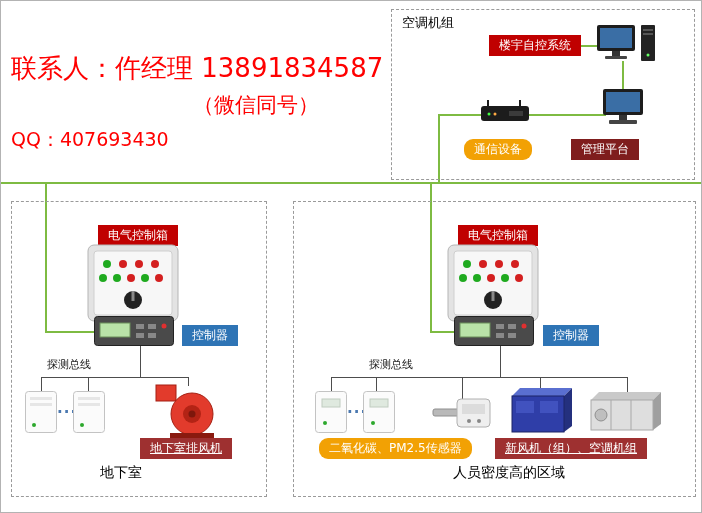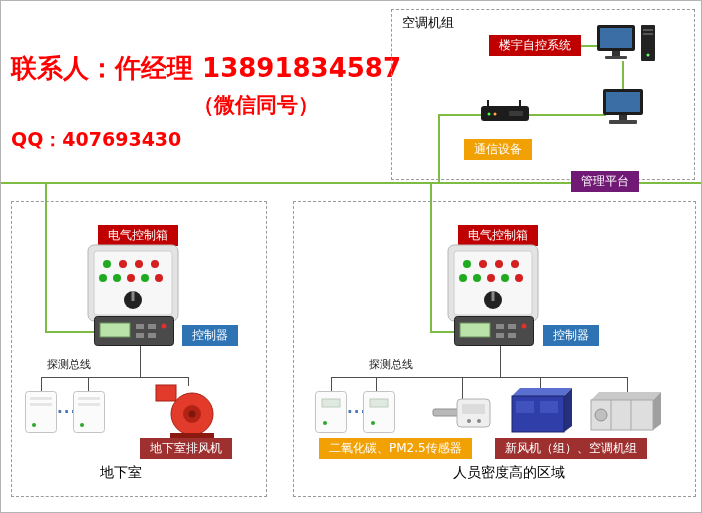--- a/index.html
+++ b/index.html
@@ -1,30 +1,30 @@
 <!DOCTYPE html>
 <html><head>
 <meta charset="utf-8">
 <style>
   * { margin:0; padding:0; box-sizing:border-box; }
   body { font-family:"DejaVu Sans","Liberation Sans",sans-serif; background:#fff; }
   .canvas { position:relative; width:702px; height:513px; background:#fff; border:1px solid #b3b3b3; overflow:hidden; }
-  .contact { position:absolute; color:#ff0000; font-weight:bold; white-space:nowrap; }
+  .contact { position:absolute; color:#ff0000; font-weight:normal; white-space:nowrap; }
   .contact.l1 { left:10px; top:50px; font-size:26px; }
   .contact.l2 { left:192px; top:90px; font-size:21px; }
   .contact.l3 { left:10px; top:126px; font-size:19px; }
   .bus-label { position:absolute; left:8px; top:166px; font-size:11px; color:#1a1a1a; white-space:nowrap; }
   .dashed-box { position:absolute; border:1px dashed #9a9a9a; }
   .box-title { position:absolute; font-size:13px; color:#000; white-space:nowrap; }
   .zone-title { position:absolute; font-size:14px; color:#000; white-space:nowrap; }
   .tag { position:absolute; color:#fff; font-size:12px; line-height:15px; padding:3px 10px; white-space:nowrap; }
   .tag.red { background:#c00000; }
-  .tag.darkred { background:#9e3030; }
-  .tag.orange { background:#f2a104; }
-  .tag.green { background:#701a75;margin-top:32px; }
+  .tag.darkred { background:#9e3030;text-decoration:underline; }
+  .tag.orange { background:#f2a104;border-radius:9px; }
+  .tag.green { background:#7f1d1d; }
   .tag.blue { background:#2e74b5; }
   .line { position:absolute; }
   .gline { background:#7ebb42; }
   .kline { background:#4d4d4d; }
   .small-label { position:absolute; font-size:11px; color:#1a1a1a; white-space:nowrap; }
   .dots { position:absolute; font-size:15px; font-weight:bold; color:#4a78b0; letter-spacing:1px; white-space:nowrap; }
   .device { position:absolute; line-height:0; }
 </style>
 </head>
 <body>

